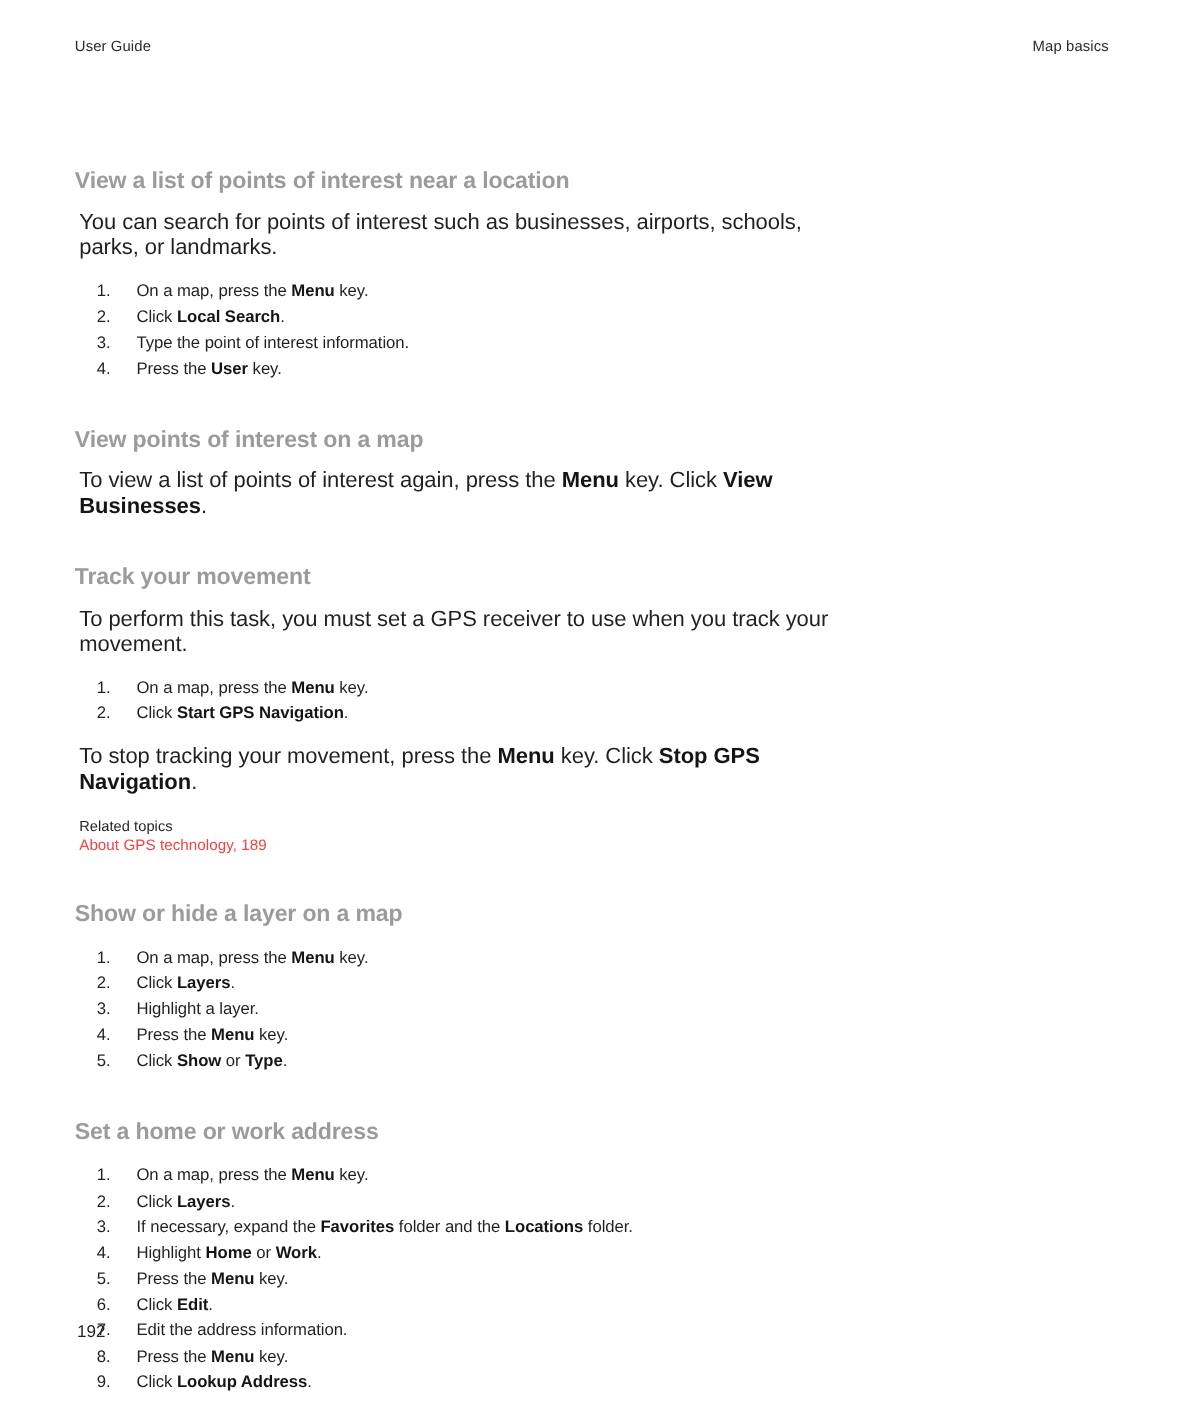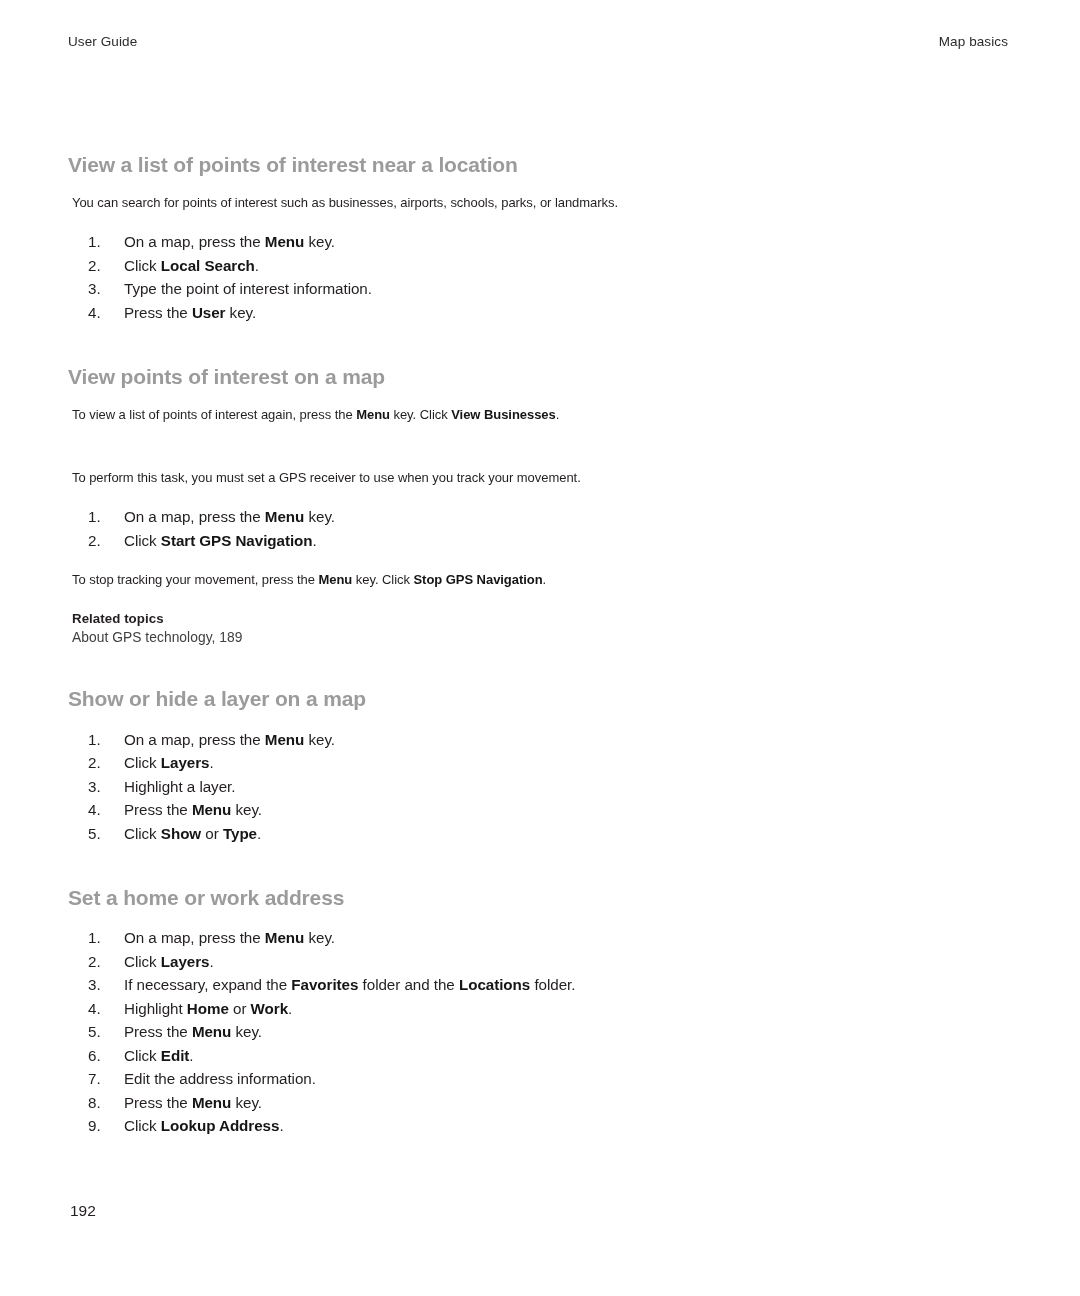--- a/index.html
+++ b/index.html
@@ -56,21 +56,21 @@
   }
 
   .section {
     margin-bottom: 0;
   }
   .section + .section {
     margin-top: 40px;
   }
 
   p.body-text {
-    font-size: 13px;
+    font-size: 20px;
     line-height: 23px;
     margin: 0 0 0 4px;
     color: #231f20;
     letter-spacing: -0.05px;
   }
   p.body-text + p.body-text {
     margin-top: 12px;
   }
 
   ol.steps {
@@ -102,28 +102,28 @@
 
   
   .gap-before-list { margin-top: 0; }
   .para-then-list { margin-top: 18px; }
   .list-then-para { margin-top: 20px; }
 
   strong { font-weight: bold; color: #151515; }
 
   .related-label {
     font-size: 13.3px;
-    font-weight: bold;
+    font-weight: normal;
     color: #231f20;
     margin: 20px 0 2px 4px;
     letter-spacing: 0.05px;
   }
   .related-link {
     font-size: 13.8px;
-    color: #404040;
+    color: #ef4444;
     margin: 0 0 0 4px;
     text-decoration: none;
     display: inline-block;
     letter-spacing: 0.05px;
   }
 
   
   .folio {
     position: absolute;
     left: 70px;
@@ -154,20 +154,21 @@
         <li>Press the <strong>User</strong> key.</li>
       </ol>
     </div>
 
     <div class="section">
       <h2 class="section-heading">View points of interest on a map</h2>
       <p class="body-text">To view a list of points of interest again, press the <strong>Menu</strong> key. Click <strong>View Businesses</strong>.</p>
     </div>
 
     <div class="section">
+      <h2 class="section-heading">Track your movement</h2>
       <p class="body-text">To perform this task, you must set a GPS receiver to use when you track your movement.</p>
       <ol class="steps para-then-list">
         <li>On a map, press the <strong>Menu</strong> key.</li>
         <li>Click <strong>Start GPS Navigation</strong>.</li>
       </ol>
       <p class="body-text list-then-para">To stop tracking your movement, press the <strong>Menu</strong> key. Click <strong>Stop GPS Navigation</strong>.</p>
       <div class="related-label">Related topics</div>
       <a class="related-link" href="#">About GPS technology, 189</a>
     </div>
 

